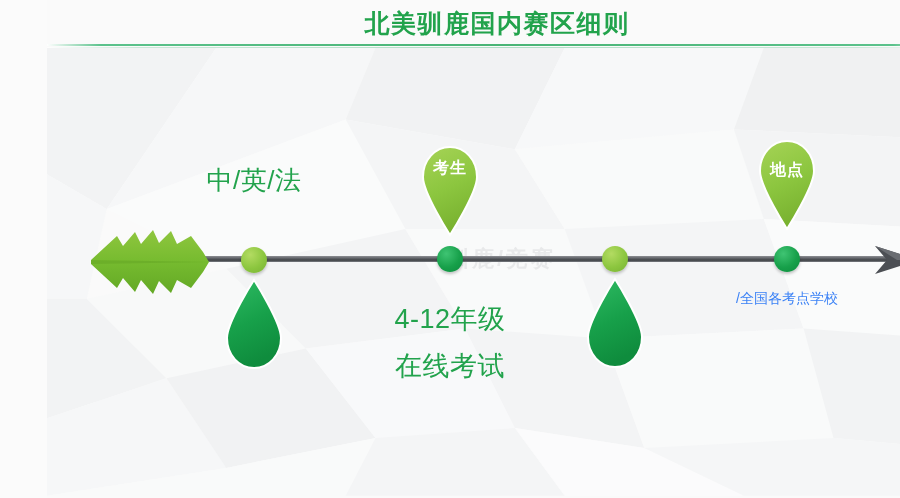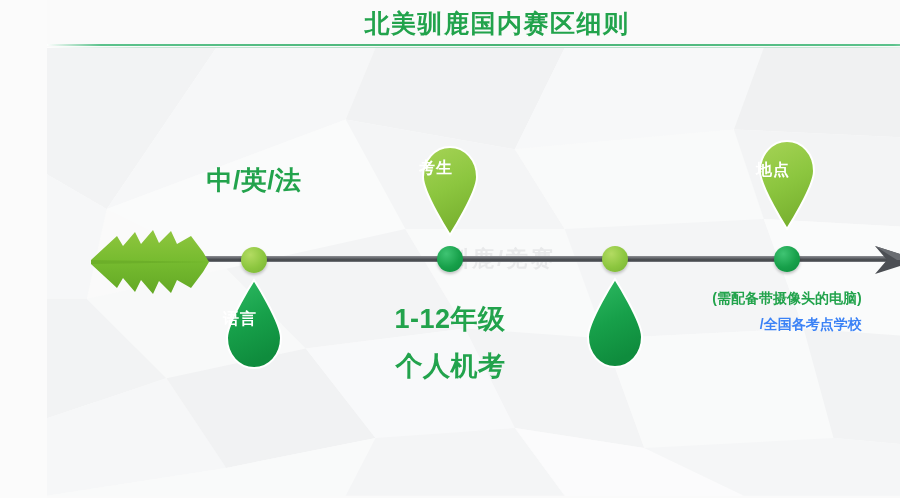--- a/index.html
+++ b/index.html
@@ -130,36 +130,36 @@
     position: absolute;
     width: 62px;
     height: 96px;
     transform: translateX(-50%);
   }
   .pin-text {
     position: absolute;
     left: 0;
     top: 0;
     width: 62px;
-    text-align: left;
+    text-align: center;
     color: #ffffff;
     font-size: 16px;
     font-weight: bold;
     line-height: 21px;
     letter-spacing: 1px;
   }
   .pin.down .pin-text { top: 28px; }
 
   
   .caption {
     position: absolute;
-    text-align: right;
+    text-align: center;
     transform: translateX(-50%);
     white-space: nowrap;
-    font-weight: bold;
+    font-weight: normal;
     color: #22a34c;
   }
   .caption .line {
     display: block;
   }
   .cap-lang {
     font-size: 26px;
     line-height: 34px;
     letter-spacing: .5px;
   }
@@ -275,23 +275,20 @@
     <svg class="pin down" viewBox="0 0 62 96" style="left:207px; top:278px;">
       <defs>
         <linearGradient id="pinDark1" x1="0" y1="0" x2="0.3" y2="1">
           <stop offset="0%" stop-color="#2fbb63"></stop>
           <stop offset="55%" stop-color="#17a04a"></stop>
           <stop offset="100%" stop-color="#0f8c3d"></stop>
         </linearGradient>
       </defs>
       <path d="M31,2 C31,2 58,44 58,60 C58,77 46,90 31,90 C16,90 4,77 4,60 C4,44 31,2 31,2 Z" fill="url(#pinDark1)" stroke="#ffffff" stroke-width="2"></path>
     </svg>
-    <div class="pin down pin-text-wrap" style="position:absolute;left:207px;top:278px;width:62px;height:96px;transform:translateX(-50%);">
-      <div class="pin-text" style="top:30px;">语言</div>
-    </div>
 
     <div class="caption cap-lang" style="left:207px; top:163px;">
       <span class="line">中/英/法</span>
     </div>
 
     <div class="node-dot dark" style="left:403px; top:259px;"></div>
 
     <svg class="pin up" viewBox="0 0 62 96" style="left:403px; top:141px;">
       <defs>
         <linearGradient id="pinLight1" x1="0" y1="0" x2="0.3" y2="1">
@@ -300,22 +297,22 @@
           <stop offset="100%" stop-color="#79b230"></stop>
         </linearGradient>
       </defs>
       <path d="M31,94 C31,94 58,52 58,36 C58,19 46,6 31,6 C16,6 4,19 4,36 C4,52 31,94 31,94 Z" fill="url(#pinLight1)" stroke="#ffffff" stroke-width="2"></path>
     </svg>
     <div style="position:absolute;left:403px;top:141px;width:62px;height:96px;transform:translateX(-50%);">
       <div class="pin-text" style="top:16px;">考生</div>
     </div>
 
     <div class="caption cap-grade" style="left:403px; top:296px;">
-      <span class="line">1-12年级</span>
-      <span class="line">个人机考</span>
+      <span class="line">4-12年级</span>
+      <span class="line">在线考试</span>
     </div>
 
     <div class="node-dot light" style="left:568px; top:259px;"></div>
 
     <svg class="pin down" viewBox="0 0 62 96" style="left:568px; top:277px;">
       <defs>
         <linearGradient id="pinDark2" x1="0" y1="0" x2="0.3" y2="1">
           <stop offset="0%" stop-color="#2fbb63"></stop>
           <stop offset="55%" stop-color="#17a04a"></stop>
           <stop offset="100%" stop-color="#0f8c3d"></stop>
@@ -335,18 +332,17 @@
           <stop offset="100%" stop-color="#79b230"></stop>
         </linearGradient>
       </defs>
       <path d="M31,94 C31,94 58,52 58,36 C58,19 46,6 31,6 C16,6 4,19 4,36 C4,52 31,94 31,94 Z" fill="url(#pinLight2)" stroke="#ffffff" stroke-width="2"></path>
     </svg>
     <div style="position:absolute;left:740px;top:143px;width:62px;height:96px;transform:translateX(-50%);">
       <div class="pin-text" style="top:16px;">地点</div>
     </div>
 
     <div class="caption cap-place" style="left:740px; top:285px;">
-      <span class="l2">(需配备带摄像头的电脑)</span>
       <span class="l3">/全国各考点学校</span>
     </div>
 
   </div>
 </div>
 
 </body></html>

